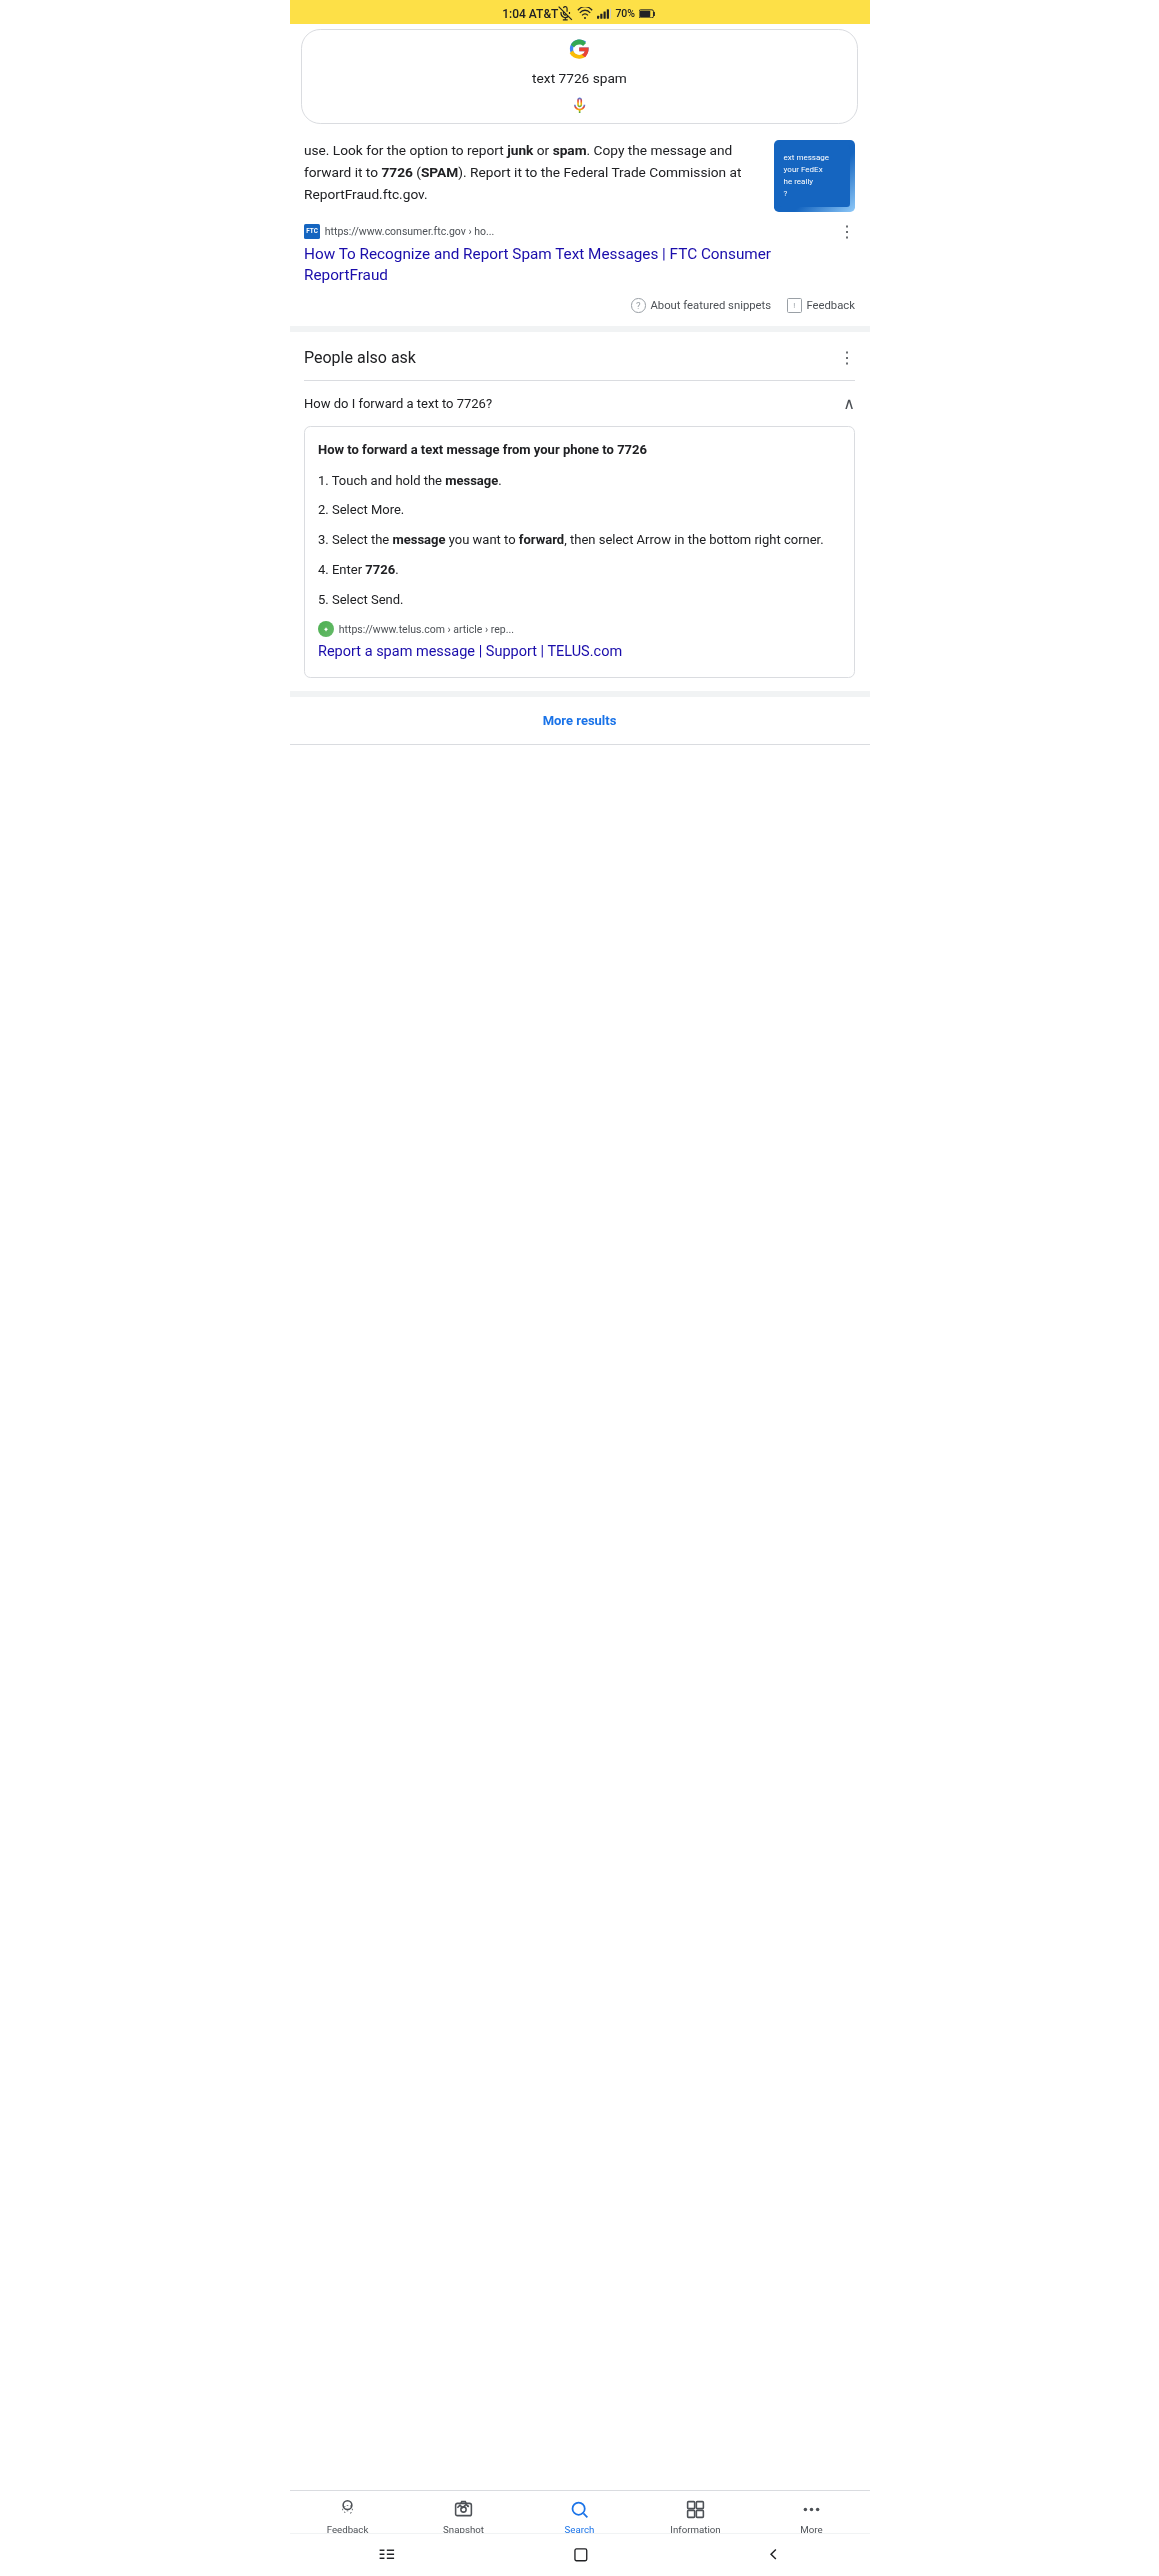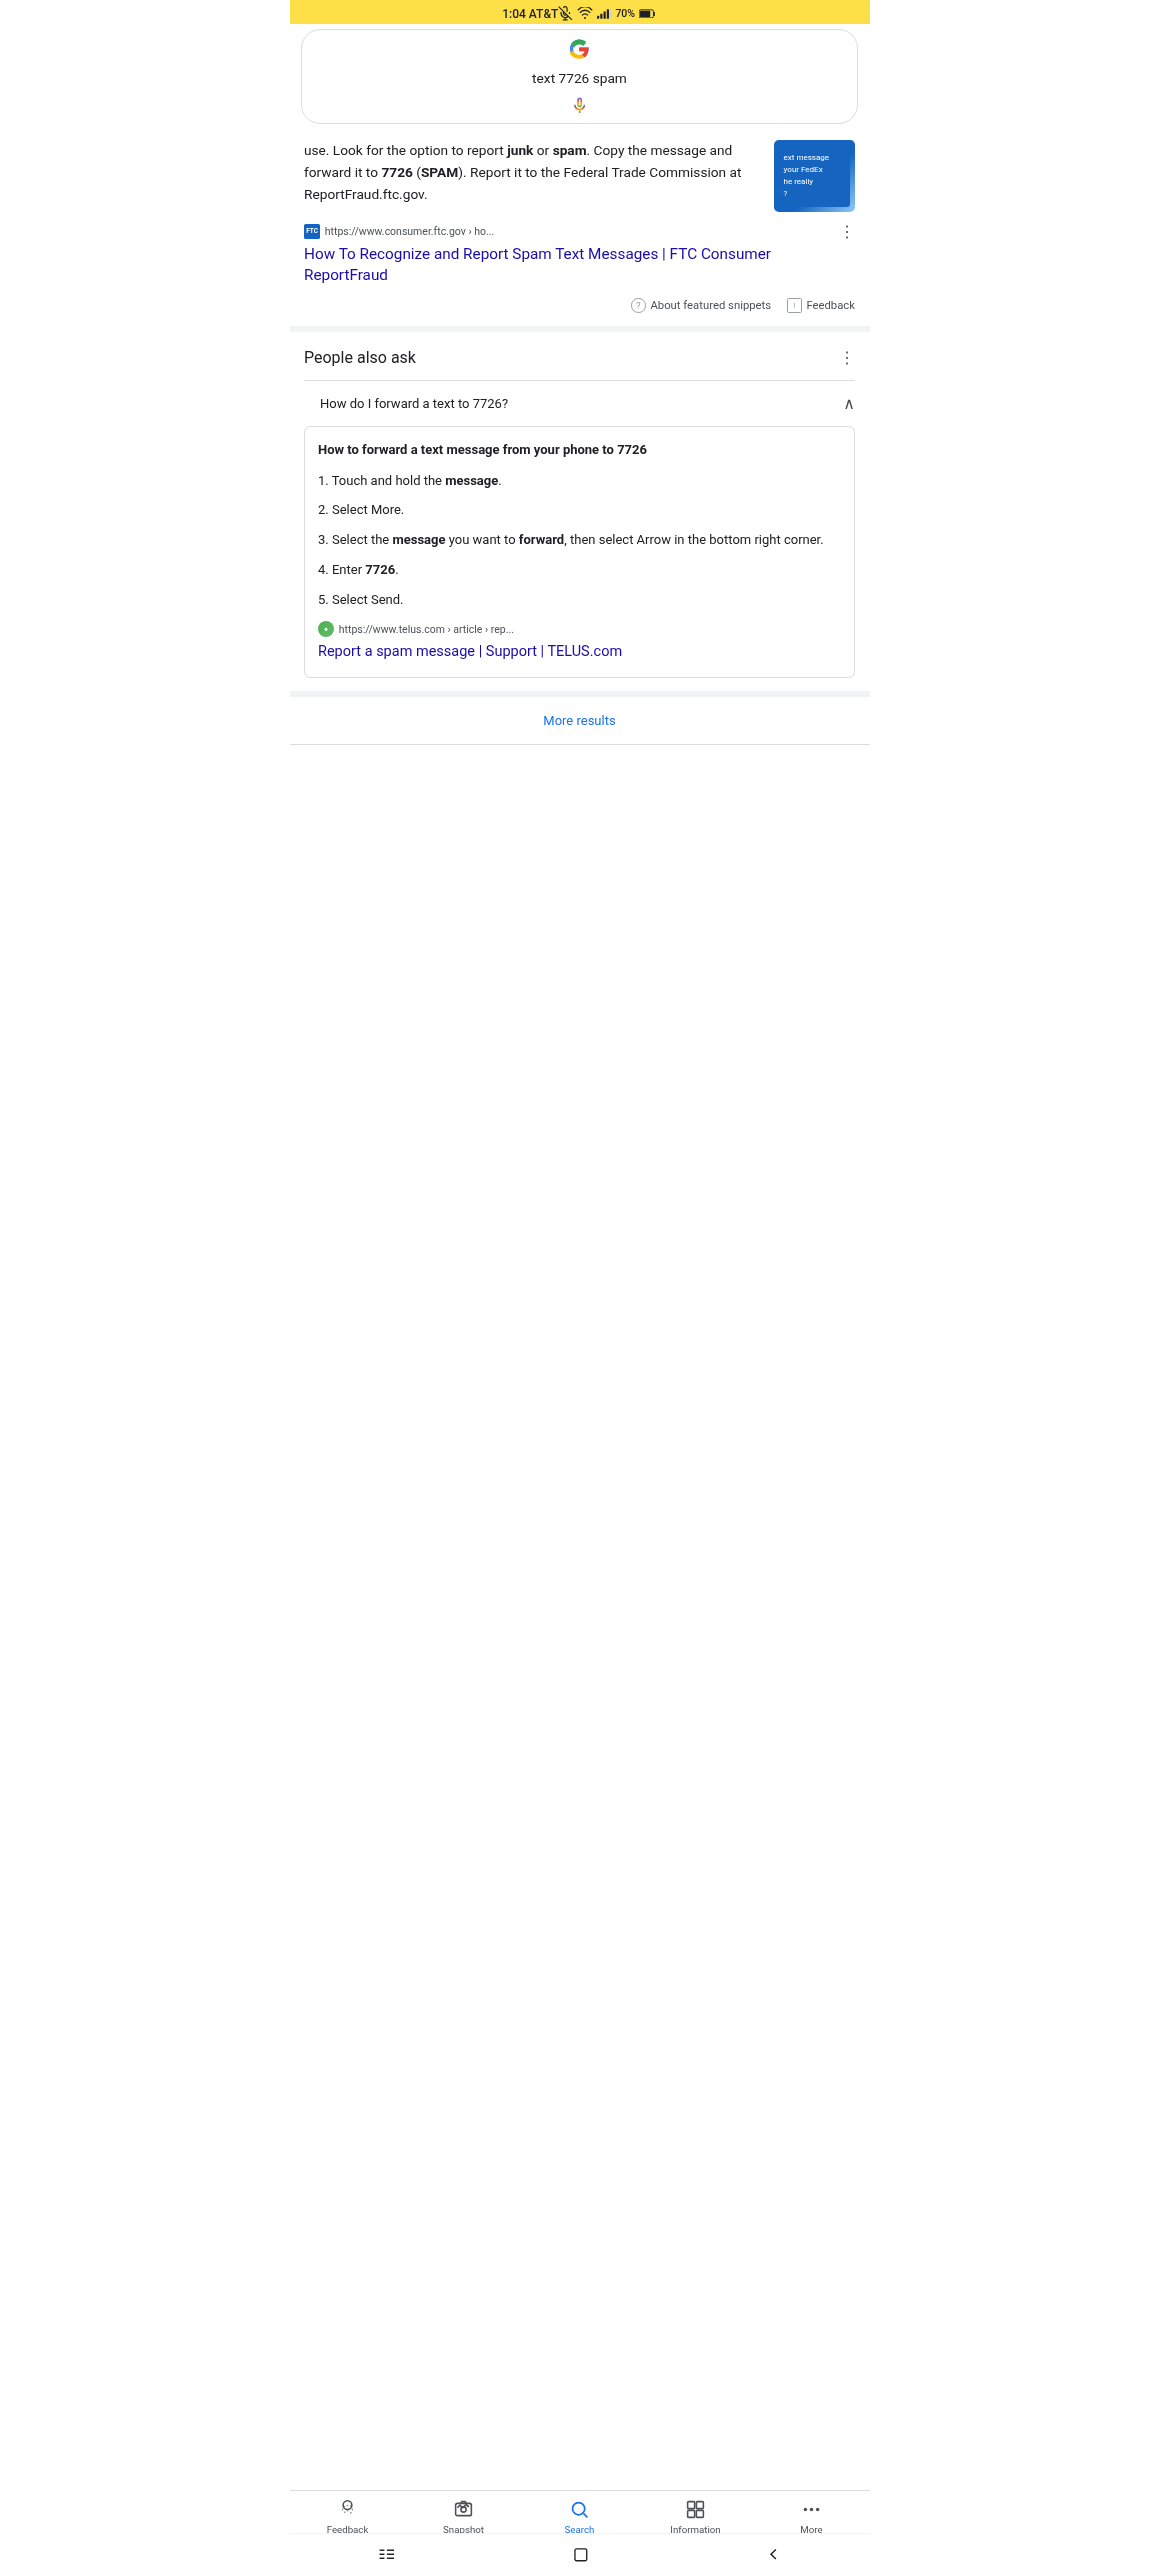--- a/index.html
+++ b/index.html
@@ -192,21 +192,20 @@
       display: flex;
       justify-content: space-between;
       align-items: center;
       padding: 13px 0;
       border-top: 0.8px solid #dadce0;
       cursor: pointer;
     }
     .paa-question-text {
       font-size: 13px;
       color: #202124;
-      margin-left: 16px;
     }
     .paa-chevron {
       font-size: 16px;
       color: #4d5156;
     }
     .paa-answer {
       border: 0.8px solid #dadce0;
       border-radius: 6.4px;
       padding: 14.5px 13px;
       margin-bottom: 13px;
@@ -262,21 +261,21 @@
 
     
     .more-results-section {
       padding: 16px;
       text-align: center;
       border-bottom: 0.8px solid #dadce0;
     }
     .more-results-btn {
       font-size: 13px;
       color: #1a73e8;
-      font-weight: 400;
+      font-weight: 700;
       cursor: pointer;
     }
 
     
     .bottom-nav {
       position: fixed;
       bottom: 35px;
       left: 50%;
       transform: translateX(-50%);
       width: 580px;

